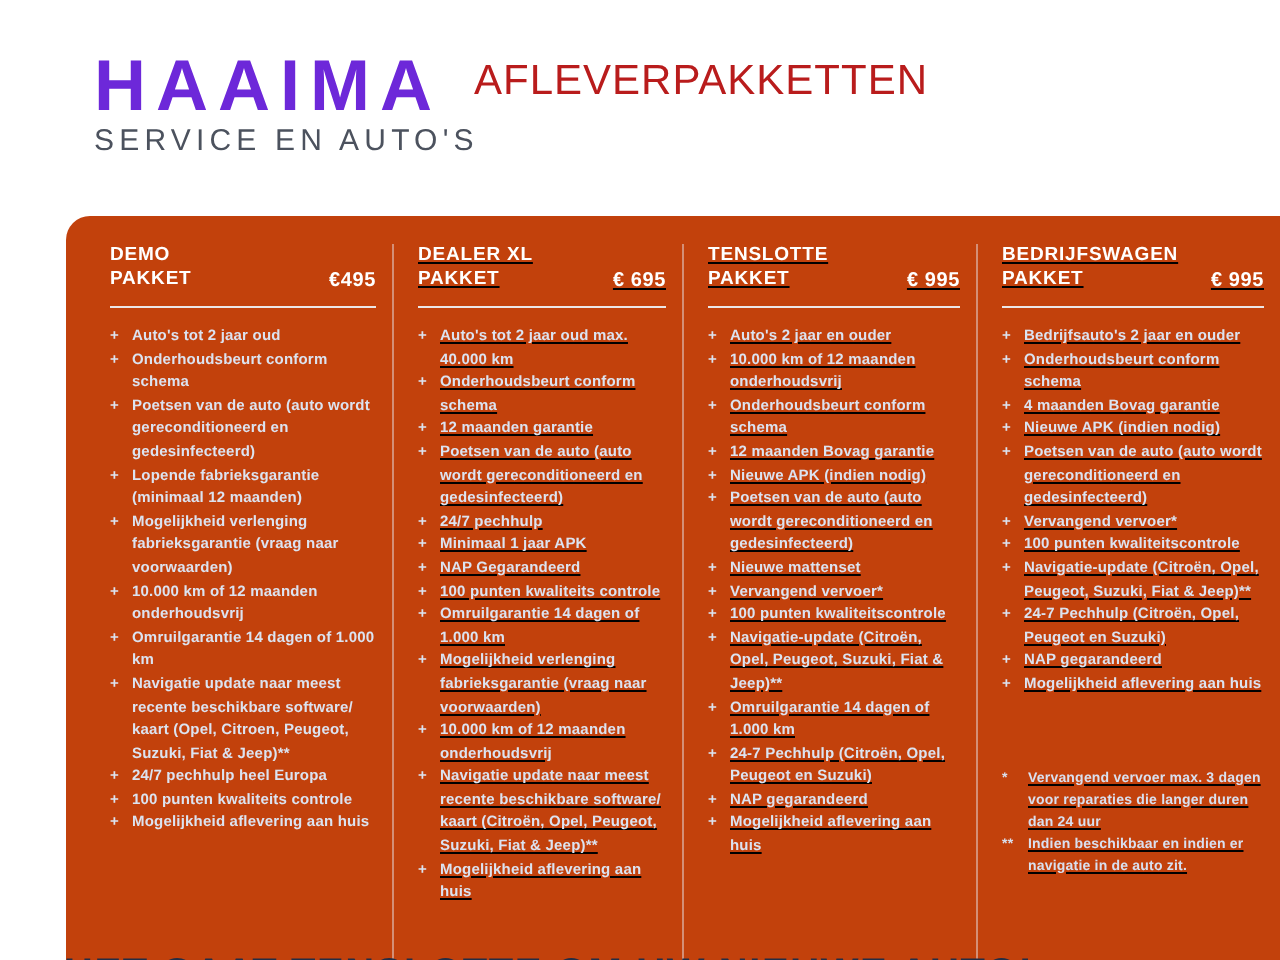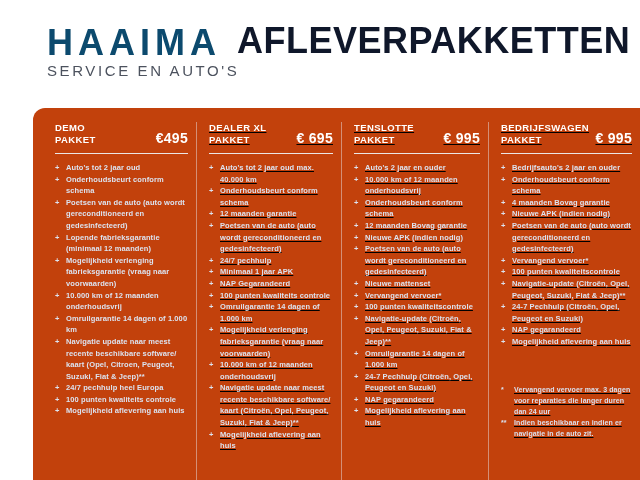--- a/index.html
+++ b/index.html
@@ -7,30 +7,30 @@
   body {
     background:#ffffff;
     font-family:"Liberation Sans", sans-serif;
     position:relative;
   }
 
   
   .brand { position:absolute; left:47px; top:24px; }
   .brand-name {
     font-size:36px; font-weight:bold; letter-spacing:5px;
-    color:#0c4a6e; line-height:38px;
+    color:#6d28d9; line-height:38px;
   }
   .brand-sub {
     font-size:15px; font-weight:400; letter-spacing:2.6px;
     color:#4c525e; margin-top:0px;
   }
   .page-title {
     position:absolute; left:237px; top:27px;
-    font-size:36px; font-weight:bold; letter-spacing:0.5px;
-    color:#0f172a; line-height:28px;
+    font-size:21px; font-weight:normal; letter-spacing:0.5px;
+    color:#b91c1c; line-height:28px;
   }
 
   
   .panel {
     position:absolute; left:33px; right:0; top:108px; height:424px;
     background:#c2410c;
     border-radius:12px 0 0 12px;
     display:grid;
     grid-template-columns:163px 145px 147px auto;
     padding-top:14px; padding-bottom:12px;
@@ -38,21 +38,21 @@
   .col { padding:0 8px 0 12px; position:relative; }
   .col:first-child { padding-left:22px; }
   .col + .col { border-left:1px solid rgba(235,240,250,0.45);text-decoration:underline; }
 
   .pkg-head {
     display:flex; justify-content:space-between; align-items:flex-end;
     color:#ffffff;
   }
   .pkg-title { font-size:9.5px; font-weight:bold; letter-spacing:0.4px; line-height:12px; }
   .pkg-title span { display:block; }
-  .pkg-price { font-size:14px; font-weight:bold; letter-spacing:0.3px; white-space:nowrap; }
+  .pkg-price { font-size:10px; font-weight:bold; letter-spacing:0.3px; white-space:nowrap; }
   .rule { border-bottom:1.2px solid rgba(240,244,250,0.92); margin:7px 0 8px 0; }
 
   .items { list-style:none; }
   .items li {
     position:relative; padding-left:11px;
     font-size:7.5px; font-weight:bold; letter-spacing:0.1px;
     line-height:11.6px; color:#dce3f0;
   }
   .items li .bullet { position:absolute; left:0; top:0; }
 

